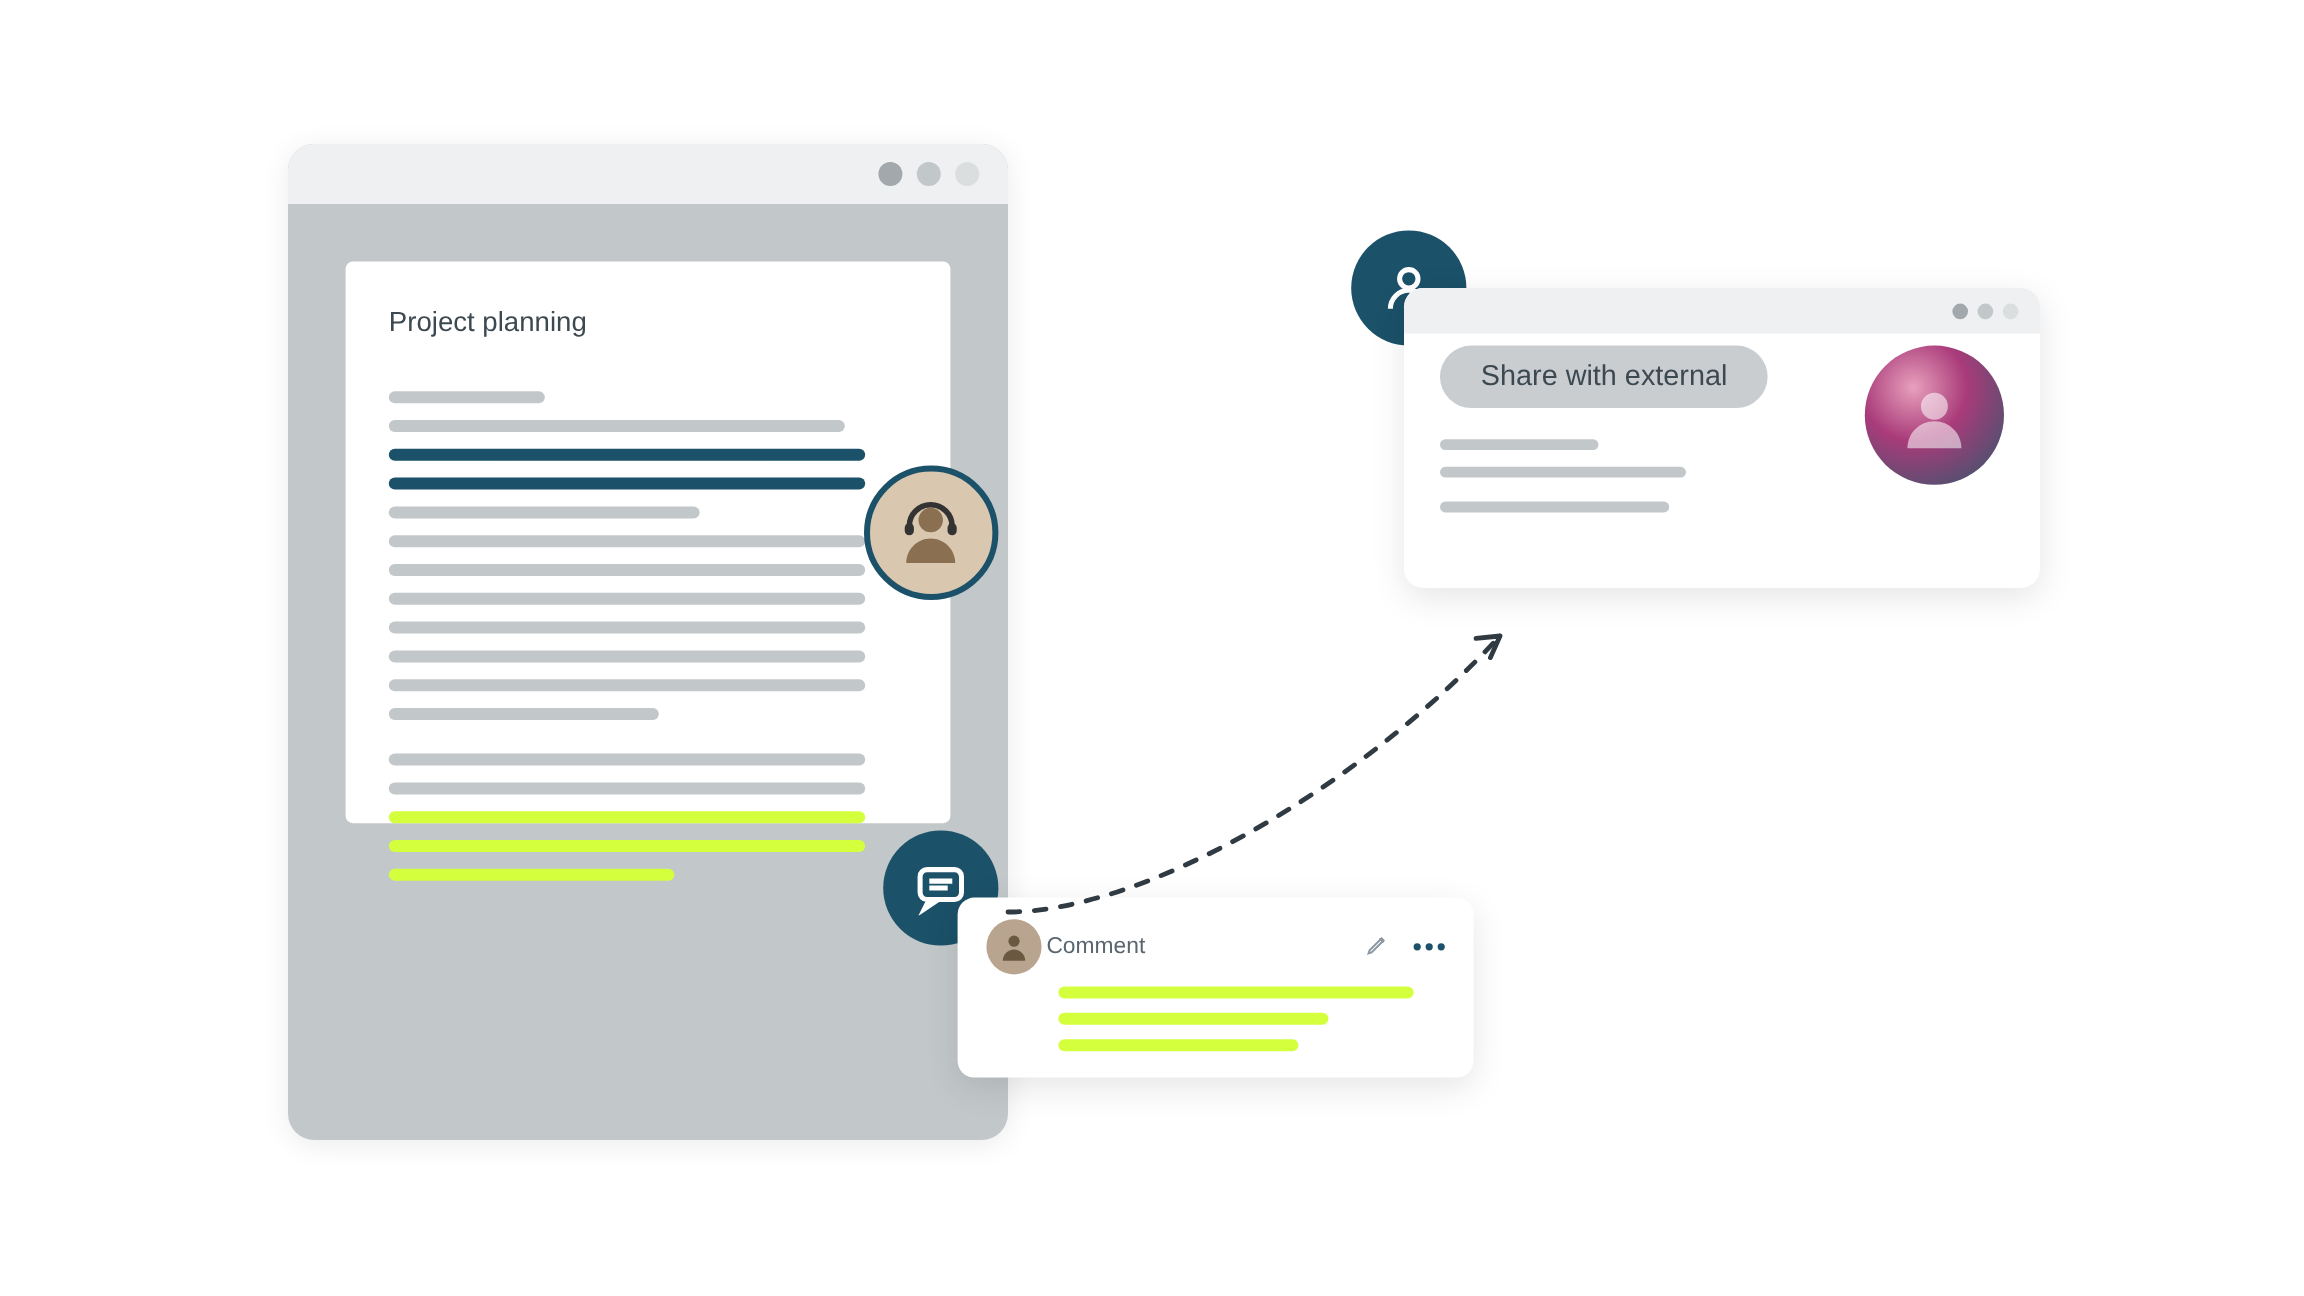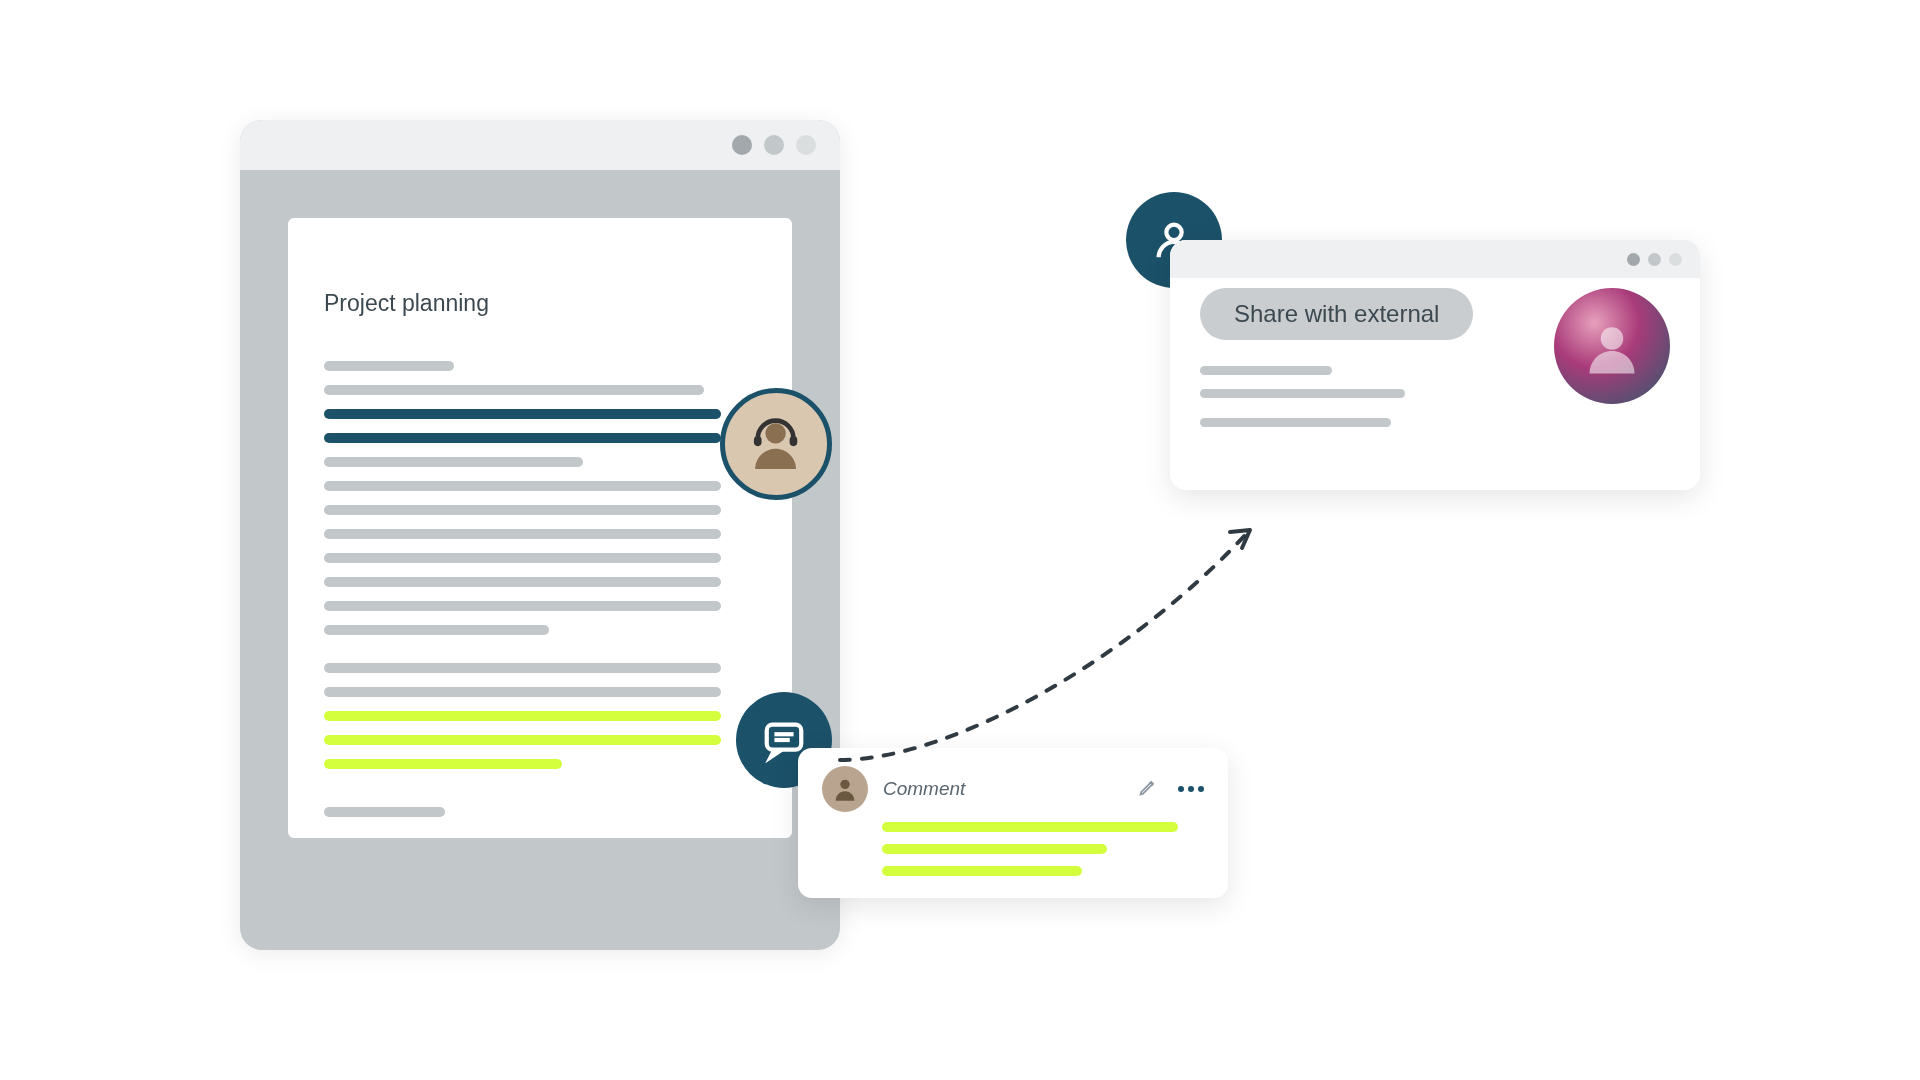--- a/index.html
+++ b/index.html
@@ -44,24 +44,24 @@
   .dot-lg {
     width: 20px;
     height: 20px;
     border-radius: 50%;
   }
   .doc-page {
     position: absolute;
     left: 48px;
     top: 98px;
     width: 504px;
-    height: 620px;
+    height: 468px;
     background: #ffffff;
     border-radius: 6px;
-    padding: 72px 36px;
+    padding: 37px 36px;
   }
   .doc-title {
     font-size: 23px;
     color: #3d4950;
     font-weight: 400;
     margin-bottom: 44px;
   }
   .line {
     height: 10px;
     border-radius: 5px;
@@ -104,22 +104,21 @@
     width: 430px;
     height: 150px;
     background: #ffffff;
     border-radius: 14px;
     box-shadow: 0 8px 28px rgba(0,0,0,0.10);
     padding: 18px 24px 18px 24px;
   }
   .comment-header {
     display: flex;
     align-items: center;
-    gap: 15px;
-    font-style: italic;
+    gap: 4px;
   }
   .comment-avatar {
     width: 46px;
     height: 46px;
     border-radius: 50%;
     background: #b9a58f;
     flex-shrink: 0;
     display:flex;align-items:center;justify-content:center;
   }
   .comment-title {

